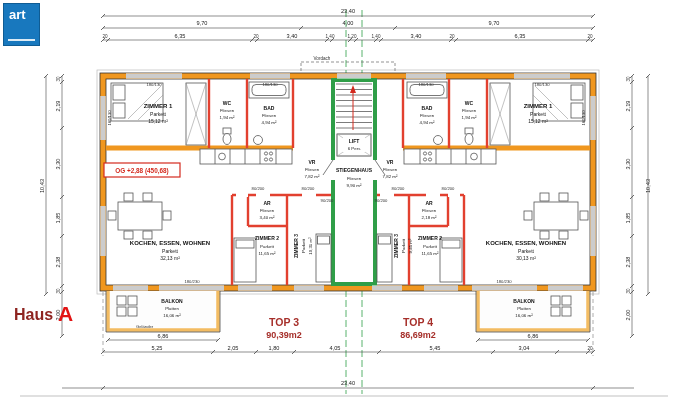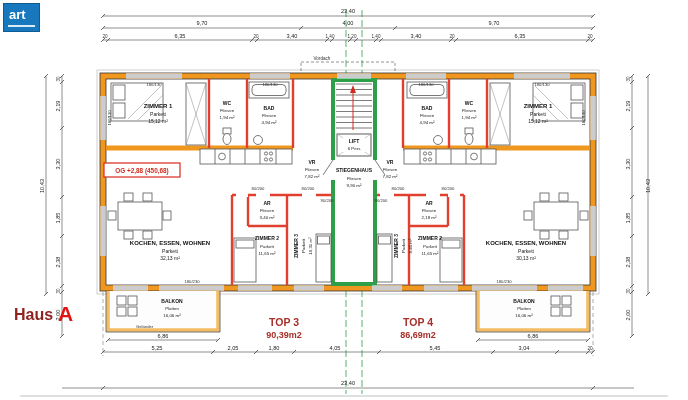--- a/index.html
+++ b/index.html
@@ -1,19 +1,19 @@
 <!DOCTYPE html>
 <html><head>
 <meta charset="utf-8">
 <style>
   html,body{margin:0;padding:0;background:#e8e8e8;}
   .stage{position:relative;width:688px;height:400px;background:#ffffff;overflow:hidden;
          font-family:"Liberation Sans", sans-serif;}
   .stage svg{position:absolute;left:0;top:0;}
-  .logo{position:absolute;left:3px;top:3px;width:37px;height:29px;background:#1878be;
+  .logo{position:absolute;left:3px;top:3px;width:37px;height:43px;background:#1878be;
         color:#fff;font-weight:bold;font-size:13px;line-height:22px;text-align:left;
         padding-left:5px;box-sizing:border-box;border:1px solid #0f5c94;}
   .logo .rule{position:absolute;left:4px;right:4px;bottom:4px;height:2px;background:#ffffff;opacity:.85;}
   text{font-family:"Liberation Sans", sans-serif;}
   .dim{font-size:5.6px;fill:#222;}
   .dim-s{font-size:4.6px;fill:#333;}
   .tag{font-size:4.2px;fill:#333;}
   .rn{font-size:6px;font-weight:bold;fill:#111;}
   .rf{font-size:5px;fill:#222;}
   .rn-s{font-size:5px;font-weight:bold;fill:#111;}

